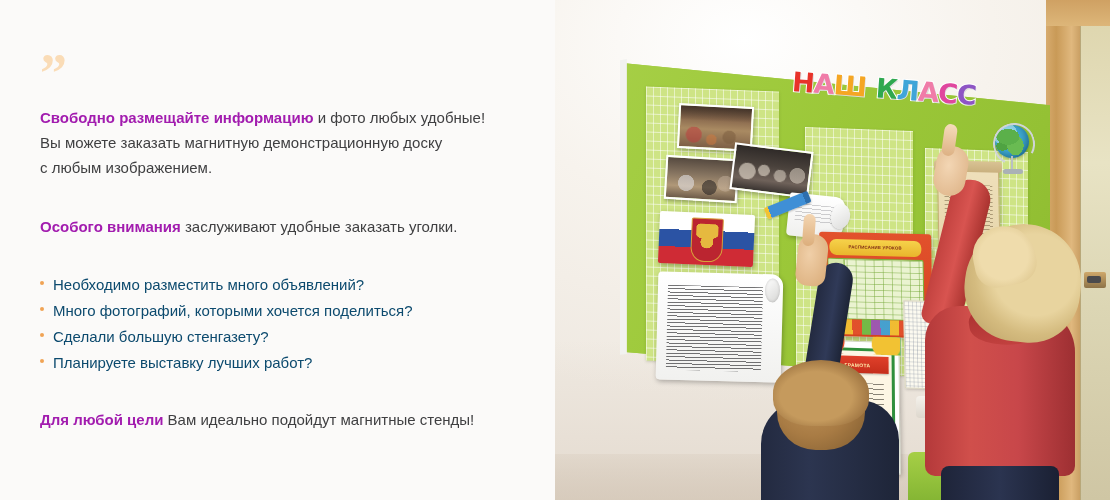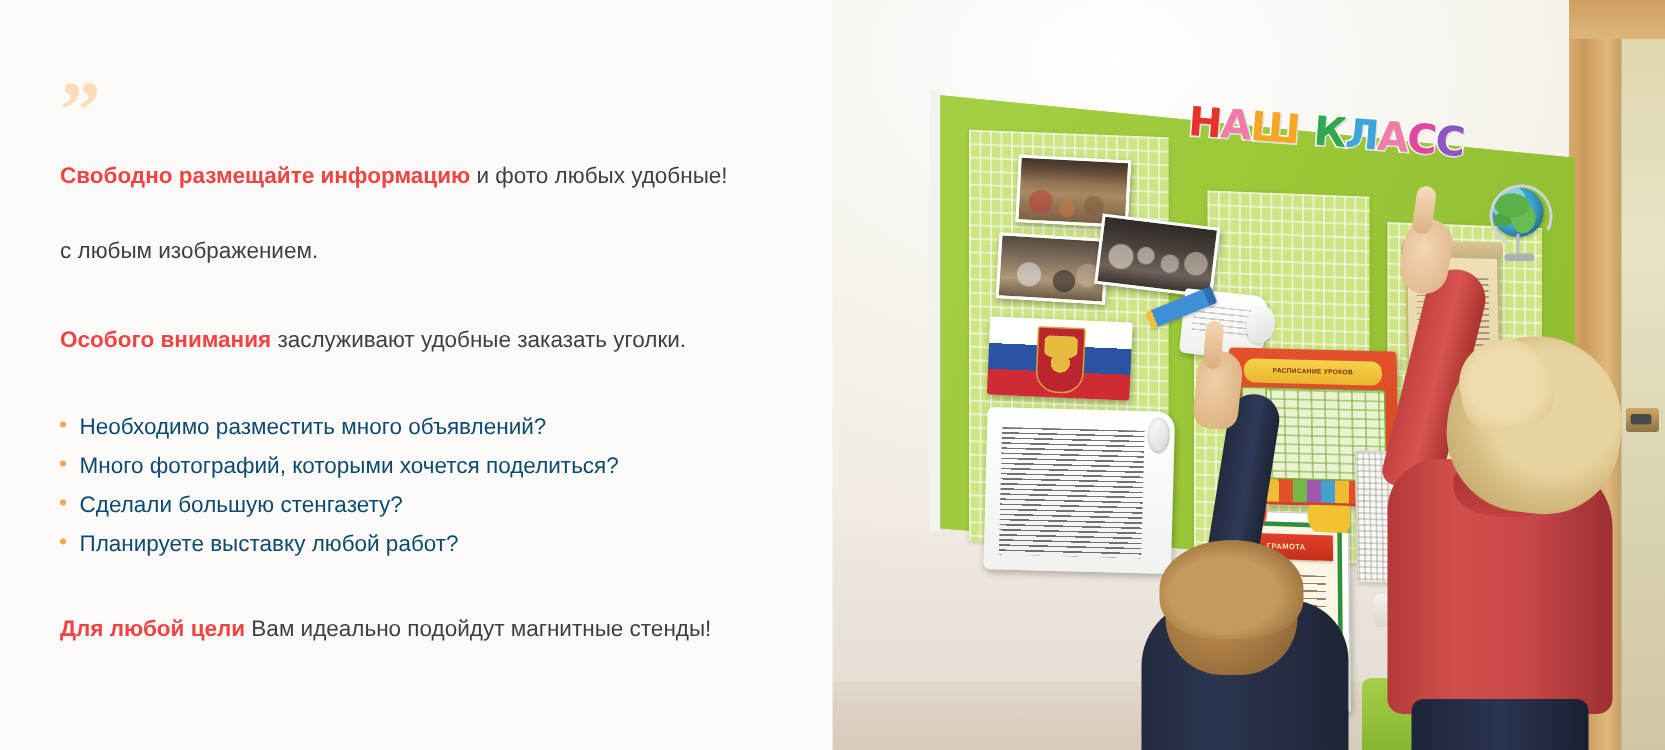--- a/index.html
+++ b/index.html
@@ -47,21 +47,21 @@
     width: 470px;
   }
   .para {
     font-size: 15px;
     line-height: 25px;
     color: #3f3f41;
     margin: 0;
   }
   .para b, .lead {
     font-weight: bold;
-    color: #ef4444;
+    color: #a21caf;
   }
   .para-1 { margin-bottom: 0; }
   .para-2 { margin-top: 34px; }
   .bullets {
     list-style: none;
     margin: 33px 0 0 0;
     padding: 0;
   }
   .bullets li {
     position: relative;
@@ -737,21 +737,21 @@
 <div class="page">
 
   <div class="left-col">
 
     <div class="quote-mark">”</div>
 
     <div class="text-block">
 
       <p class="para para-1">
         <b>Свободно размещайте информацию</b><span> и фото любых удобные!</span><br>
-        <br>
+        <span>Вы можете заказать магнитную демонстрационную доску</span><br>
         <span>с любым изображением.</span>
       </p>
 
       <p class="para para-2">
         <b>Особого внимания</b><span> заслуживают удобные заказать уголки.</span>
       </p>
 
       <ul class="bullets">
         <li>
           <span class="dot"></span>
@@ -760,21 +760,21 @@
         <li>
           <span class="dot"></span>
           <span>Много фотографий, которыми хочется поделиться?</span>
         </li>
         <li>
           <span class="dot"></span>
           <span>Сделали большую стенгазету?</span>
         </li>
         <li>
           <span class="dot"></span>
-          <span>Планируете выставку любой работ?</span>
+          <span>Планируете выставку лучших работ?</span>
         </li>
       </ul>
 
       <p class="para para-3">
         <b>Для любой цели</b><span> Вам идеально подойдут магнитные стенды!</span>
       </p>
 
     </div>
   </div>
 

